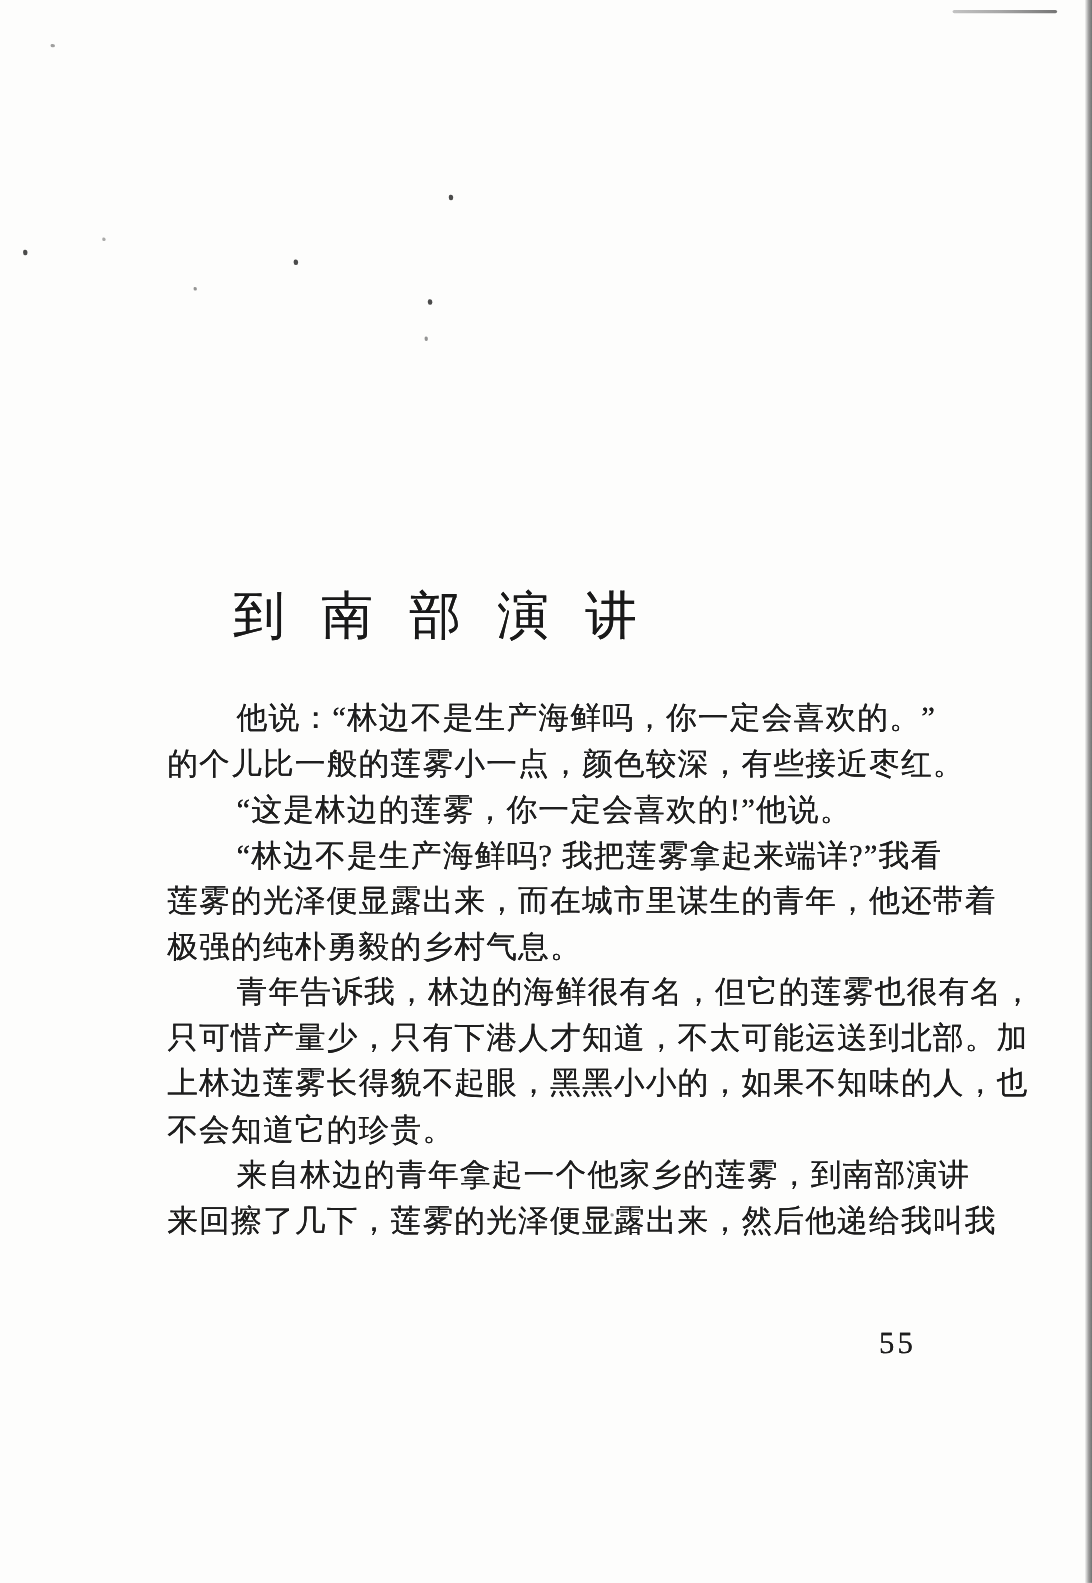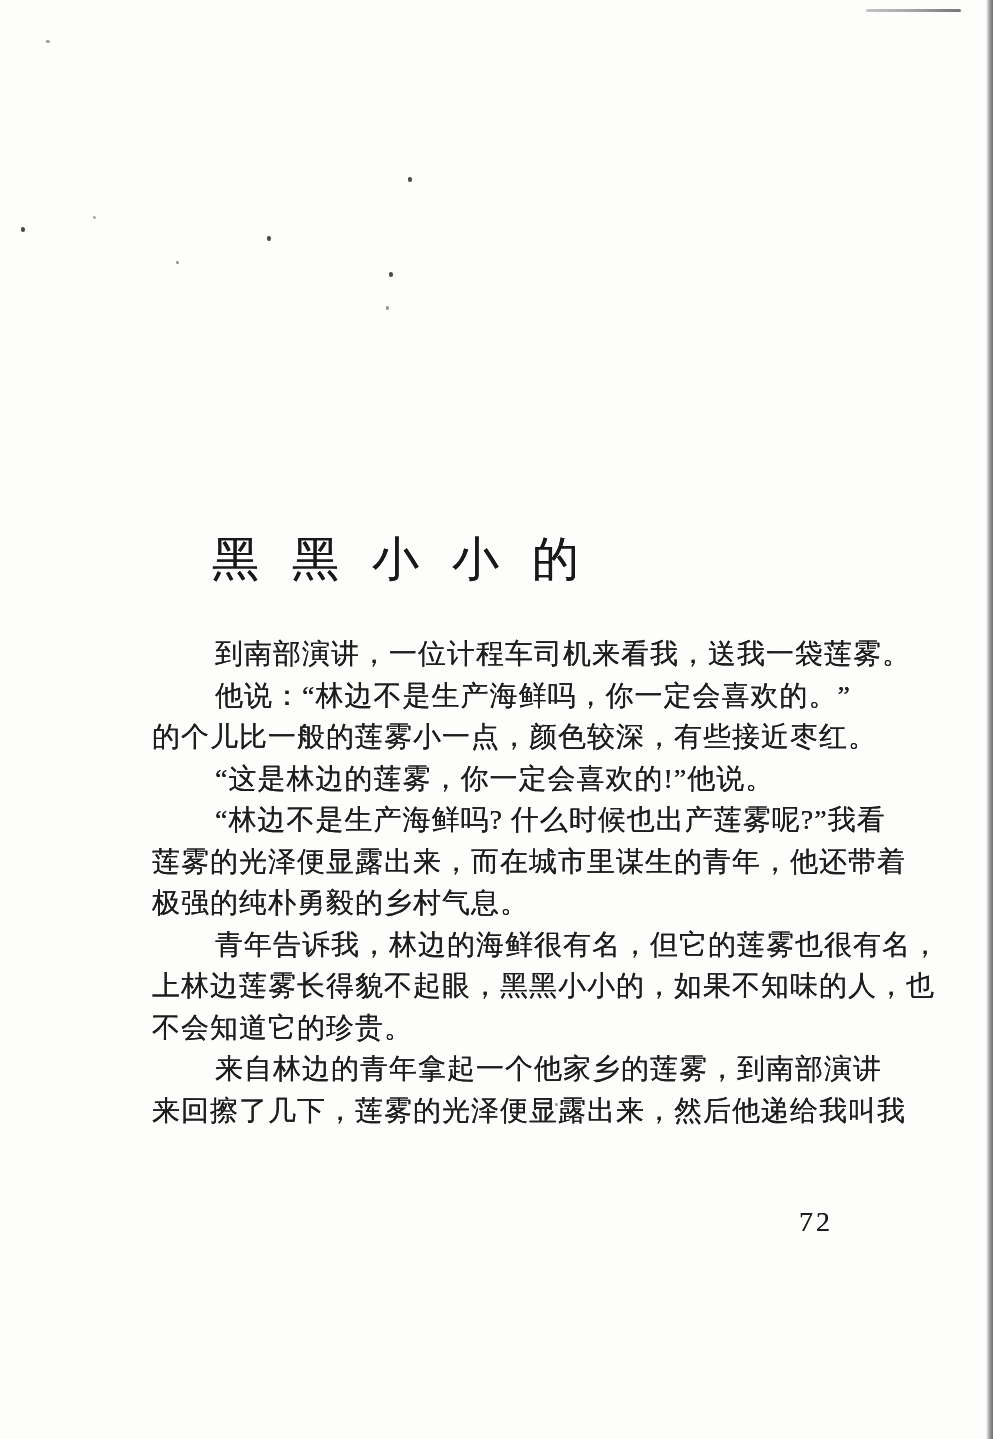--- a/index.html
+++ b/index.html
@@ -97,32 +97,32 @@
   <div class="speck s1"></div>
   <div class="speck s2"></div>
   <div class="speck s3"></div>
   <div class="speck s4"></div>
   <div class="speck s5"></div>
   <div class="speck s6"></div>
   <div class="speck s7"></div>
   <div class="speck s8"></div>
   <div class="speck s9"></div>
 
-  <h1 class="article-title">黑黑小小的</h1>
+  <h1 class="article-title">到南部演讲</h1>
 
   <div class="body-text">
-    <div class="line indent">到南部演讲，一位计程车司机来看我，送我一袋莲雾。</div>
     <div class="line indent">他说：“林边不是生产海鲜吗，你一定会喜欢的。”</div>
     <div class="line">的个儿比一般的莲雾小一点，颜色较深，有些接近枣红。</div>
     <div class="line indent">“这是林边的莲雾，你一定会喜欢的!”他说。</div>
-    <div class="line indent">“林边不是生产海鲜吗? 什么时候也出产莲雾呢?”我看</div>
+    <div class="line indent">“林边不是生产海鲜吗? 我把莲雾拿起来端详?”我看</div>
     <div class="line">莲雾的光泽便显露出来，而在城市里谋生的青年，他还带着</div>
     <div class="line">极强的纯朴勇毅的乡村气息。</div>
     <div class="line indent">青年告诉我，林边的海鲜很有名，但它的莲雾也很有名，</div>
+    <div class="line">只可惜产量少，只有下港人才知道，不太可能运送到北部。加</div>
     <div class="line">上林边莲雾长得貌不起眼，黑黑小小的，如果不知味的人，也</div>
     <div class="line">不会知道它的珍贵。</div>
     <div class="line indent">来自林边的青年拿起一个他家乡的莲雾，到南部演讲</div>
     <div class="line">来回擦了几下，莲雾的光泽便显露出来，然后他递给我叫我</div>
   </div>
 
-  <div class="page-number">72</div>
+  <div class="page-number">55</div>
 
 </div>
 
 </body></html>

